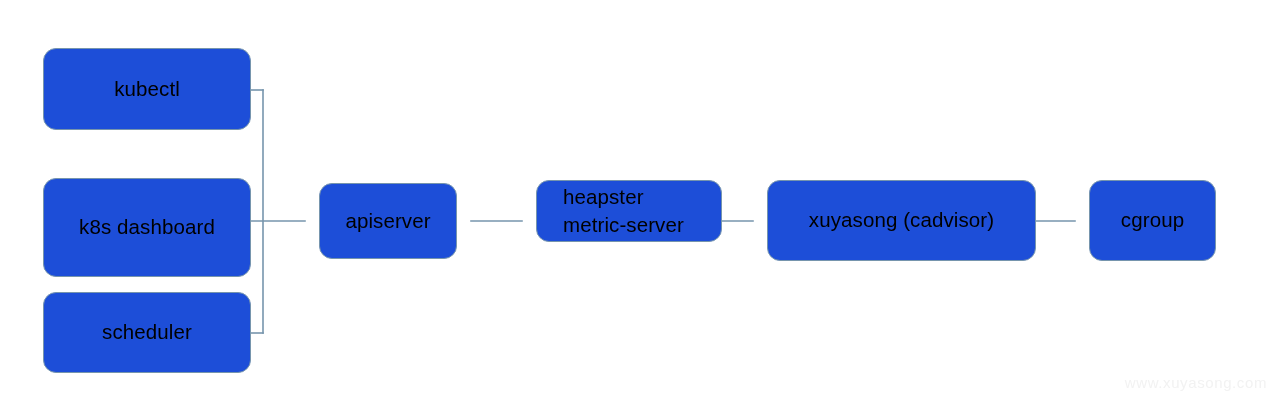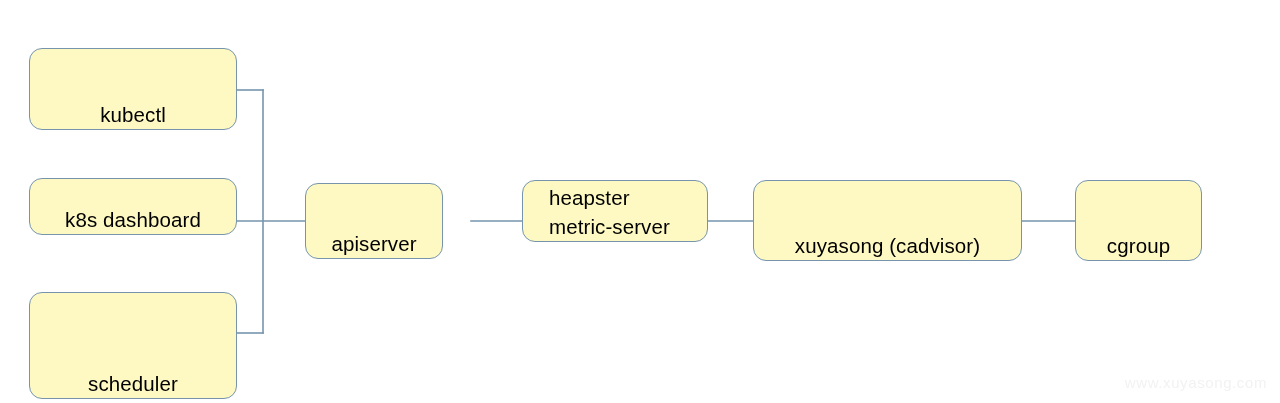--- a/index.html
+++ b/index.html
@@ -21,43 +21,44 @@
     position: absolute;
     left: 0;
     top: 0;
     width: 1280px;
     height: 403px;
     pointer-events: none;
   }
   .node {
     position: absolute;
     box-sizing: border-box;
-    background: #fef9c3;
+    background: #1d4ed8;
     border: 1.6px solid #7695ad;
     border-radius: 13px;
     display: flex;
-    align-items: flex-end;
+    align-items: center;
     justify-content: center;
     z-index: 2;
+    margin-left: 14px;
   }
   .node-label {
     color: #000000;
     font-size: 20.5px;
     line-height: 1.38;
     letter-spacing: 0.1px;
     white-space: pre-line;
     text-align: center;
   }
   .node-label.left-align {
     text-align: left;
   }
   
   #node-kubectl        { left: 29px;   top: 48px;  width: 208px; height: 82px; }
-  #node-k8s-dashboard  { left: 29px;   top: 178px; width: 208px; height: 57px; }
-  #node-scheduler      { left: 29px;   top: 292px; width: 208px; height: 107px; }
+  #node-k8s-dashboard  { left: 29px;   top: 178px; width: 208px; height: 99px; }
+  #node-scheduler      { left: 29px;   top: 292px; width: 208px; height: 81px; }
   #node-apiserver      { left: 305px;  top: 183px; width: 138px; height: 76px; }
   #node-heapster       { left: 522px;  top: 180px; width: 186px; height: 62px;
                          justify-content: flex-start; padding-left: 26px; }
   #node-kubelet        { left: 753px;  top: 180px; width: 269px; height: 81px; }
   #node-cgroup         { left: 1075px; top: 180px; width: 127px; height: 81px; }
 
   #watermark {
     position: absolute;
     right: 13px;
     bottom: 12px;

